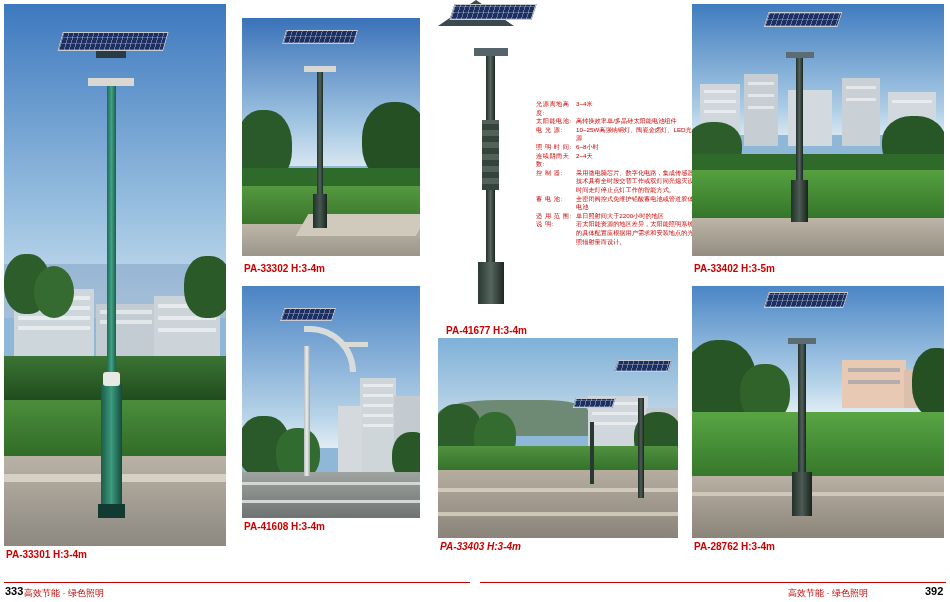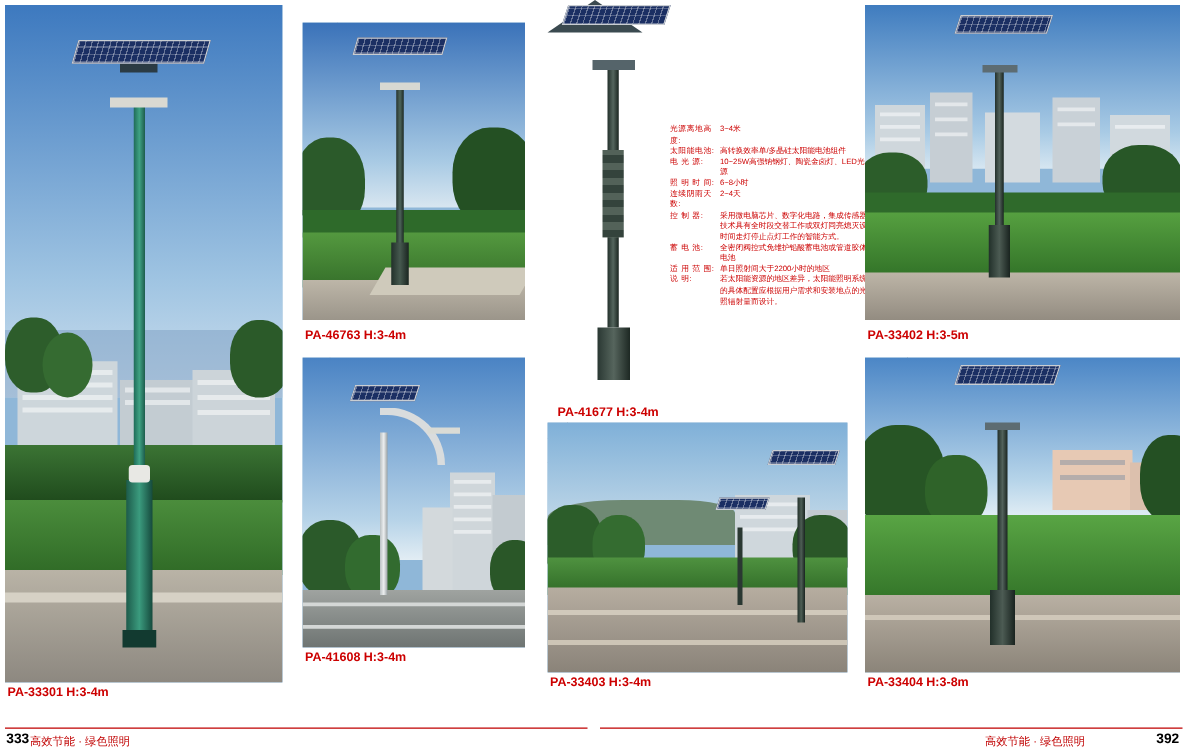--- a/index.html
+++ b/index.html
@@ -102,21 +102,21 @@
     <div class="grass" style="left:0;top:168px;width:178px;height:44px;background:linear-gradient(#54993f,#356f2a);"></div>
     <div class="road" style="left:0;top:206px;width:178px;height:32px;background:linear-gradient(#bdb6a8,#9b958a);"></div>
     <div style="position:absolute;left:60px;top:196px;width:120px;height:22px;background:#cfcabb;transform:skewX(-30deg);"></div>
     <div class="pole" style="left:75px;top:52px;width:6px;height:128px;background:linear-gradient(90deg,#27342e,#4d645a,#1d2a24);"></div>
     <div class="pole" style="left:71px;top:176px;width:14px;height:34px;background:linear-gradient(90deg,#22302a,#46594f,#1a2520);"></div>
     <div class="trap" style="left:44px;top:30px;border-width:0 28px 22px 28px;border-bottom-color:#8d979c;"></div>
     <div style="position:absolute;left:62px;top:48px;width:32px;height:6px;background:#d7d8d2;"></div>
     <div class="panel" style="left:42px;top:12px;width:70px;height:12px;transform:skewX(-16deg);"></div>
 
   </div>
-  <div class="cap" style="left:244px;top:263px;">PA-46763  H:3-4m</div>
+  <div class="cap" style="left:244px;top:263px;">PA-33302  H:3-4m</div>
 
   <div class="photo" style="left:242px;top:286px;width:178px;height:232px;">
     <div class="sky" style="height:70%;background:linear-gradient(#4a83c4,#b6d3e8 80%,#e2edf4);"></div>
     <div class="bld" style="left:118px;top:92px;width:36px;height:96px;background:#cfd6da;"></div>
     <div class="bld" style="left:152px;top:110px;width:26px;height:78px;background:#c3cbd0;"></div>
     <div class="bld" style="left:96px;top:120px;width:24px;height:68px;background:#d3d9dc;"></div>
     <div class="win" style="left:121px;top:98px;width:30px;height:3px;"></div>
     <div class="win" style="left:121px;top:108px;width:30px;height:3px;"></div>
     <div class="win" style="left:121px;top:118px;width:30px;height:3px;"></div>
     <div class="win" style="left:121px;top:128px;width:30px;height:3px;"></div>
@@ -208,21 +208,21 @@
 
     <div class="pole" style="left:152px;top:84px;width:4px;height:62px;background:#2a3832;"></div>
     <div class="trap" style="left:138px;top:72px;border-width:0 16px 13px 16px;border-bottom-color:#46565c;"></div>
     <div class="panel" style="left:136px;top:60px;width:38px;height:8px;transform:skewX(-18deg);"></div>
 
     <div class="pole" style="left:200px;top:60px;width:6px;height:100px;background:linear-gradient(90deg,#22302a,#4d5d54,#192420);"></div>
     <div class="trap" style="left:180px;top:38px;border-width:0 23px 19px 23px;border-bottom-color:#3d4d53;"></div>
     <div class="panel" style="left:178px;top:22px;width:52px;height:10px;transform:skewX(-18deg);"></div>
 
   </div>
-  <div class="cap" style="left:440px;top:541px;">PA-33403  H:3-4m</div>
+  <div class="cap" style="left:440px;top:541px;font-style:italic;">PA-33403  H:3-4m</div>
 
   <div class="photo" style="left:692px;top:4px;width:252px;height:252px;">
     <div class="sky" style="height:52%;background:linear-gradient(#3f7cbf,#a9cbe5 78%,#d6e6f1);"></div>
     <div class="bld" style="left:8px;top:80px;width:40px;height:62px;background:#cfd7dc;"></div>
     <div class="bld" style="left:52px;top:70px;width:34px;height:72px;background:#c6ced4;"></div>
     <div class="bld" style="left:96px;top:86px;width:44px;height:56px;background:#d3dadf;"></div>
     <div class="bld" style="left:150px;top:74px;width:38px;height:68px;background:#c9d1d7;"></div>
     <div class="bld" style="left:196px;top:88px;width:48px;height:54px;background:#d1d9de;"></div>
     <div class="win" style="left:12px;top:86px;width:32px;height:3px;"></div>
     <div class="win" style="left:12px;top:96px;width:32px;height:3px;"></div>
@@ -260,21 +260,21 @@
     <div class="road" style="left:0;top:190px;width:252px;height:62px;background:linear-gradient(#b6ada0,#8d8view 100%);"></div>
     <div class="road" style="left:0;top:190px;width:252px;height:62px;background:linear-gradient(#b9b0a3,#8b8479);"></div>
     <div style="position:absolute;left:0;top:206px;width:252px;height:4px;background:#cfc7b9;"></div>
     <div class="pole" style="left:106px;top:56px;width:8px;height:136px;background:linear-gradient(90deg,#23302b,#51615a,#1a2520);"></div>
     <div class="pole" style="left:100px;top:186px;width:20px;height:44px;background:linear-gradient(90deg,#22302a,#4c5b53,#19231f);"></div>
     <div class="trap" style="left:76px;top:28px;border-width:0 34px 28px 34px;border-bottom-color:#3c4c52;"></div>
     <div style="position:absolute;left:96px;top:52px;width:28px;height:6px;background:#5d6c72;"></div>
     <div class="panel" style="left:74px;top:6px;width:78px;height:14px;transform:skewX(-18deg);"></div>
 
   </div>
-  <div class="cap" style="left:694px;top:541px;">PA-33404  H:3-8m</div>
+  <div class="cap" style="left:694px;top:541px;">PA-28762  H:3-4m</div>
 
   <div class="footer">
     <div class="foot-line" style="left:4px;top:4px;width:466px;"></div>
     <div class="foot-line" style="left:480px;top:4px;width:466px;"></div>
     <div class="pgnum" style="left:5px;top:7px;">333</div>
     <div class="foot-txt" style="left:24px;top:9px;">高效节能 · 绿色照明</div>
     <div class="pgnum" style="left:925px;top:7px;">392</div>
     <div class="foot-txt" style="left:788px;top:9px;">高效节能 · 绿色照明</div>
   </div>
 

